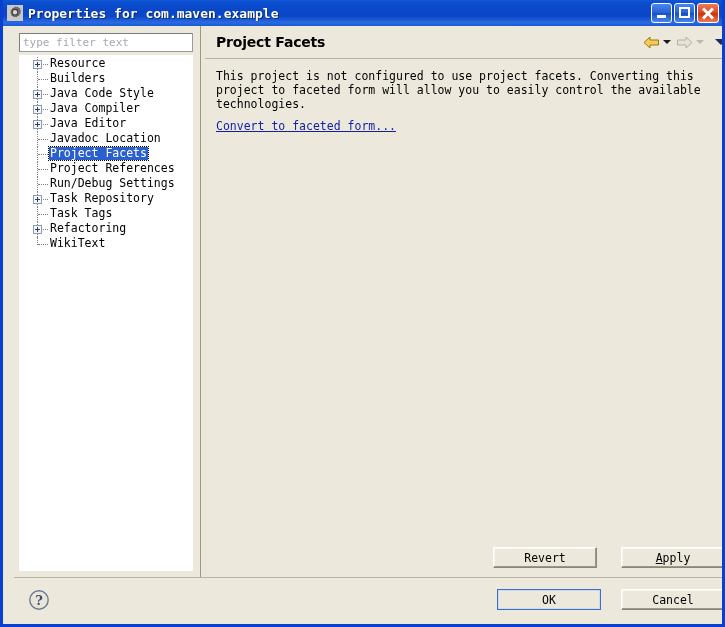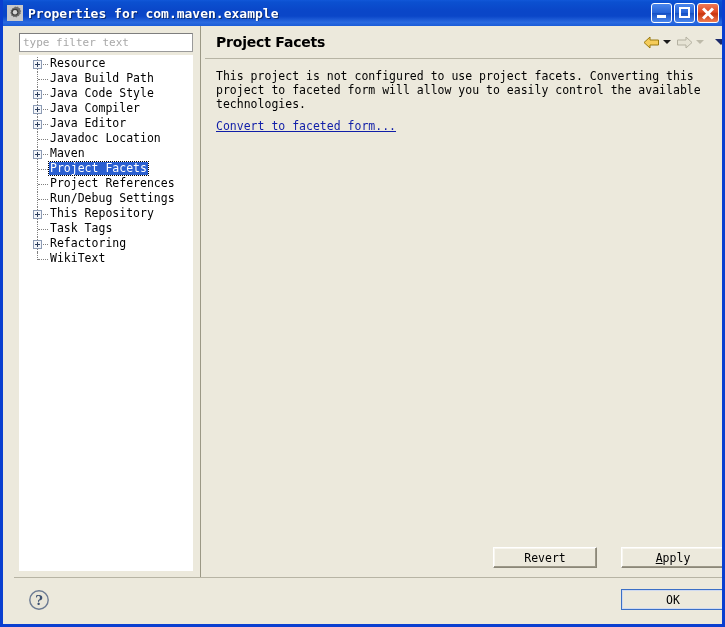--- a/index.html
+++ b/index.html
@@ -395,21 +395,21 @@
         <div class="tree" id="tree-root">
             <div class="tnode">
               <span class="vline"></span>
               <span class="connector"></span>
               <span class="twist"></span>
               <span class="tlabel">Resource</span>
             </div>
             <div class="tnode">
               <span class="vline"></span>
               <span class="connector"></span>
-              <span class="tlabel">Java Build Path</span>
+              <span class="tlabel">Builders</span>
             </div>
             <div class="tnode">
               <span class="vline"></span>
               <span class="connector"></span>
               <span class="twist"></span>
               <span class="tlabel">Java Code Style</span>
             </div>
             <div class="tnode">
               <span class="vline"></span>
               <span class="connector"></span>
@@ -420,46 +420,40 @@
               <span class="vline"></span>
               <span class="connector"></span>
               <span class="twist"></span>
               <span class="tlabel">Java Editor</span>
             </div>
             <div class="tnode">
               <span class="vline"></span>
               <span class="connector"></span>
               <span class="tlabel">Javadoc Location</span>
             </div>
+            <div class="tnode selected">
+              <span class="vline"></span>
+              <span class="connector"></span>
+              <span class="tlabel">Project Facets</span>
+            </div>
+            <div class="tnode">
+              <span class="vline"></span>
+              <span class="connector"></span>
+              <span class="tlabel">Project References</span>
+            </div>
+            <div class="tnode">
+              <span class="vline"></span>
+              <span class="connector"></span>
+              <span class="tlabel">Run/Debug Settings</span>
+            </div>
             <div class="tnode">
               <span class="vline"></span>
               <span class="connector"></span>
               <span class="twist"></span>
-              <span class="tlabel">Maven</span>
-            </div>
-            <div class="tnode selected">
-              <span class="vline"></span>
-              <span class="connector"></span>
-              <span class="tlabel">Project Facets</span>
-            </div>
-            <div class="tnode">
-              <span class="vline"></span>
-              <span class="connector"></span>
-              <span class="tlabel">Project References</span>
-            </div>
-            <div class="tnode">
-              <span class="vline"></span>
-              <span class="connector"></span>
-              <span class="tlabel">Run/Debug Settings</span>
-            </div>
-            <div class="tnode">
-              <span class="vline"></span>
-              <span class="connector"></span>
-              <span class="twist"></span>
-              <span class="tlabel">This Repository</span>
+              <span class="tlabel">Task Repository</span>
             </div>
             <div class="tnode">
               <span class="vline"></span>
               <span class="connector"></span>
               <span class="tlabel">Task Tags</span>
             </div>
             <div class="tnode">
               <span class="vline"></span>
               <span class="connector"></span>
               <span class="twist"></span>
@@ -516,16 +510,17 @@
     <div class="bottom-bar">
       <span class="help-icon">
         <svg width="22" height="22" viewBox="0 0 22 22">
           <circle cx="11" cy="11" r="9.2" fill="#e9e6d9" stroke="#6b7a92" stroke-width="1.4"></circle>
           <text x="11" y="16" font-family="DejaVu Serif, serif" font-size="13" font-weight="bold" fill="#3c5070" text-anchor="middle">?</text>
         </svg>
       </span>
       <span class="bottom-spacer"></span>
       <div class="bottom-btns">
         <button class="btn default">OK</button>
+        <button class="btn">Cancel</button>
       </div>
     </div>
   </div>
 </div>
 
 </body></html>

